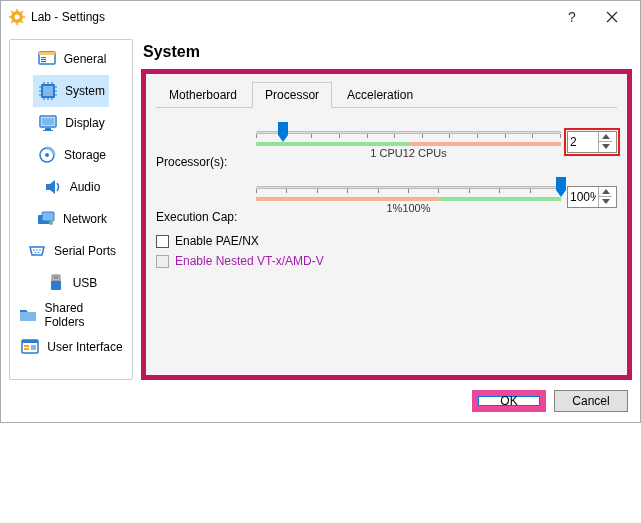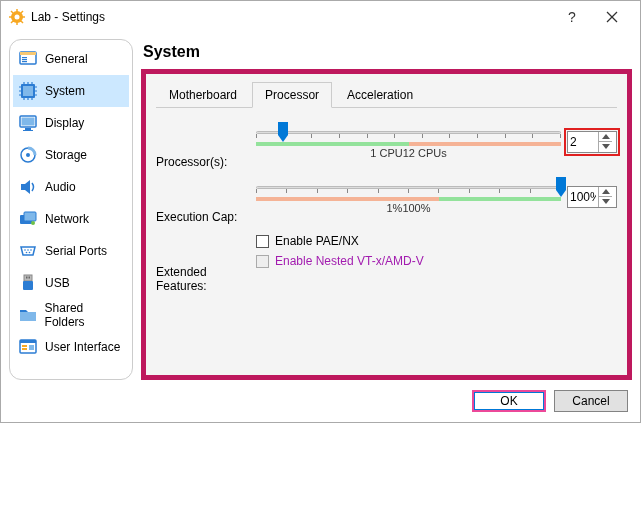--- a/index.html
+++ b/index.html
@@ -3,21 +3,21 @@
 <meta charset="utf-8">
 <style>
   * { box-sizing: border-box; }
   html, body { margin: 0; padding: 0; font-family: "Segoe UI", Tahoma, sans-serif; font-size: 12px; color: #000; background: #fff; }
   .window { width: 641px; height: 423px; border: 1px solid #aaa; background: #fff; display: flex; flex-direction: column; position: relative; }
   .titlebar { height: 32px; display: flex; align-items: center; padding: 0 8px; }
   .title-icon { width: 16px; height: 16px; margin-right: 6px; }
   .title-text { flex: 1; font-size: 12px; }
   .title-btn { width: 40px; height: 30px; display: flex; align-items: center; justify-content: center; cursor: pointer; }
   .body { flex: 1; display: flex; padding: 6px 8px 0 8px; gap: 8px; overflow: hidden; }
-  .sidebar { width: 124px; border: 1px solid #ccc; border-radius: 12px; padding: 3px; display: flex; flex-direction: column; background: #fff; }
+  .sidebar { width: 124px; border: 1px solid #ccc; border-radius: 2px; padding: 3px; display: flex; flex-direction: column; background: #fff; align-items: center; }
   .side-item { display: flex; align-items: center; height: 32px; padding: 0 4px; gap: 6px; cursor: pointer; font-size: 12px; }
   .side-item .icon { width: 22px; height: 22px; display: flex; align-items: center; justify-content: center; }
   .side-item.active { background: #cce8ff; }
   .content { flex: 1; display: flex; flex-direction: column; }
   .section-title { font-size: 16px; font-weight: 600; padding: 4px 0 8px 2px; }
   .panel { flex: 1; border: 5px solid #be185d; background: #f4f4f4; padding: 8px 10px 10px 10px; }
   .tabs-row { display: flex; align-items: flex-end; border-bottom: 1px solid #ccc; margin-bottom: 16px; }
   .tab { padding: 5px 12px 5px 12px; border: 1px solid transparent; border-bottom: none; margin-right: 2px; cursor: pointer; position: relative; }
   .tab.active { background: #f4f4f4; border-color: #ccc; border-bottom: 1px solid #f4f4f4; margin-bottom: -1px; }
   .form-row { display: flex; align-items: flex-start; margin-bottom: 10px; }
@@ -39,21 +39,21 @@
   .spin input { border: none; width: 30px; font-size: 12px; padding: 0 2px; outline: none; background: transparent; }
   .spin .arrows { width: 14px; height: 100%; border-left: 1px solid #aaa; display: flex; flex-direction: column; }
   .spin .arrows div { flex: 1; display: flex; align-items: center; justify-content: center; cursor: pointer; }
   .spin .arrows div:first-child { border-bottom: 1px solid #aaa; }
   .check-row { display: flex; align-items: center; gap: 6px; margin-bottom: 6px; font-size: 12px; }
   .checkbox { width: 13px; height: 13px; border: 1px solid #555; background: #fff; display: inline-block; cursor: pointer; }
   .checkbox.disabled { border-color: #aaa; background: #eee; cursor: default; }
   .disabled-text { color: #a21caf; }
   .footer { height: 42px; display: flex; align-items: center; justify-content: flex-end; gap: 8px; padding-right: 12px; }
   .btn { width: 74px; height: 22px; border: 1px solid #838383; background: #e1e1e1; display: flex; align-items: center; justify-content: center; cursor: pointer; font-size: 12px; }
-  .btn.primary { border: 2px solid #ec4899; background: #fff; box-shadow: inset 0 0 0 1px #0078d7; text-align: right; }
+  .btn.primary { border: 6px solid #ec4899; background: #fff; box-shadow: inset 0 0 0 1px #0078d7; text-align: right; }
 </style>
 </head>
 <body>
 
 <div class="window">
 
   <div class="titlebar">
     <span class="title-icon">
       <svg viewBox="0 0 16 16" width="16" height="16">
         <circle cx="8" cy="8" r="6" fill="#f7a823"></circle>
@@ -318,21 +318,20 @@
                     <svg width="8" height="5">
                       <path d="M0 0 L4 5 L8 0 Z" fill="#555"></path>
                     </svg>
                   </div>
               </div>
             </div>
           </div>
         </div>
 
         <div class="form-row">
-          <div class="form-label">Extended Features:</div>
           <div style="flex:1">
             <div class="check-row">
               <span class="checkbox"></span>
               <span>Enable PAE/NX</span>
             </div>
             <div class="check-row">
               <span class="checkbox disabled"></span>
               <span class="disabled-text">Enable Nested VT-x/AMD-V</span>
             </div>
           </div>

